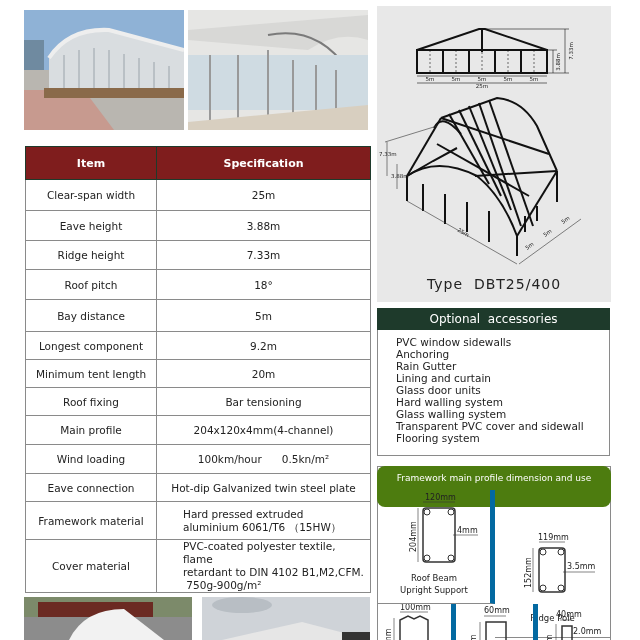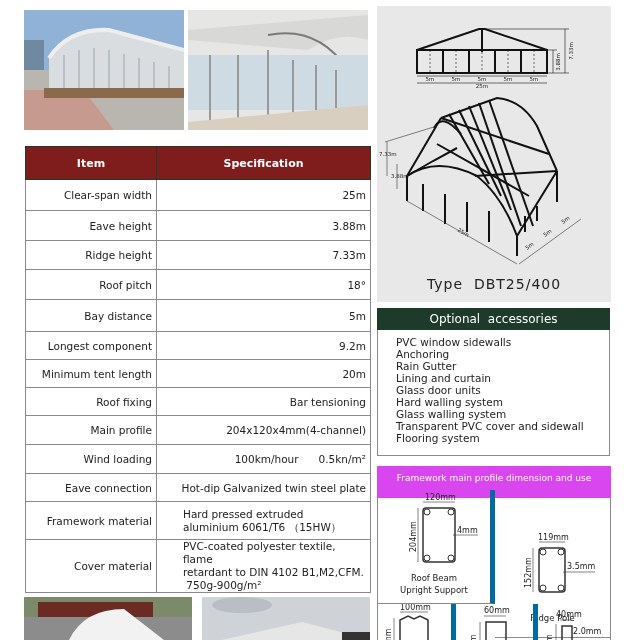--- a/index.html
+++ b/index.html
@@ -1,30 +1,30 @@
 <!DOCTYPE html>
 <html><head>
 <meta charset="utf-8">
 <style>
   html, body { margin:0; padding:0; }
   body { width:640px; height:640px; background:#ffffff; position:relative; overflow:hidden; font-family:"DejaVu Sans", sans-serif; color:#222; }
   .photo { position:absolute; overflow:hidden; }
   .photo svg { display:block; }
   .spec-table { position:absolute; left:25px; top:146px; width:346px; border-collapse:collapse; font-size:10.5px; }
   .spec-table th { background:#7f1d1d; color:#fff; font-weight:bold; height:30px; font-size:11px; border:1px solid #1e3a2b; }
-  .spec-table td { border:1px solid #8a8a8a; text-align:right; padding:0 4px; color:#222; }
+  .spec-table td { border:1px solid #8a8a8a; text-align:center; padding:0 4px; color:#222; }
   .spec-table td.item { width:120px; }
   .spec-table td.left { text-align:left; padding-left:26px; line-height:13px; }
   .diag-panel { position:absolute; left:377px; top:6px; width:234px; height:296px; background:#e8e8e8; }
   .type-label { position:absolute; left:0; width:100%; top:270px; text-align:center; font-size:14px; letter-spacing:1px; color:#222; }
   .acc-box { position:absolute; left:377px; top:308px; width:233px; height:148px; border:1px solid #8a8a8a; box-sizing:border-box; }
   .acc-header { background:#1e3a2b; color:#fff; height:22px; line-height:22px; text-align:center; font-size:12px; margin:-1px -1px 0 -1px; }
   .acc-list { list-style:none; margin:6px 0 0 18px; padding:0; font-size:10.5px; line-height:12px; color:#222; }
   .fw-box { position:absolute; left:377px; top:466px; width:234px; height:180px; border:1px solid #8a8a8a; box-sizing:border-box; }
-  .fw-header { background:#d946ef; color:#fff; height:32px; line-height:24px; text-align:center; font-size:9px; margin:-1px -1px 0 -1px; }
+  .fw-header { background:#4d7c0f; color:#fff; height:41px; line-height:24px; text-align:center; font-size:9px; margin:-1px -1px 0 -1px;border-radius:8px; }
   .fw-cell { position:absolute; border-right:5px solid #0369a1; border-bottom:1px solid #8a8a8a; box-sizing:border-box; }
   .fw-caption { position:absolute; width:100%; text-align:center; font-size:8.5px; line-height:12px; color:#222; }
   .dim { font-family:"DejaVu Sans", sans-serif; fill:#222; }
 </style>
 </head>
 <body>
 
 <div class="photo" style="left:24px;top:10px;width:160px;height:120px;">
   <svg width="160" height="120" viewBox="0 0 160 120">
     <rect width="160" height="60" fill="#8fb2d6"></rect>

